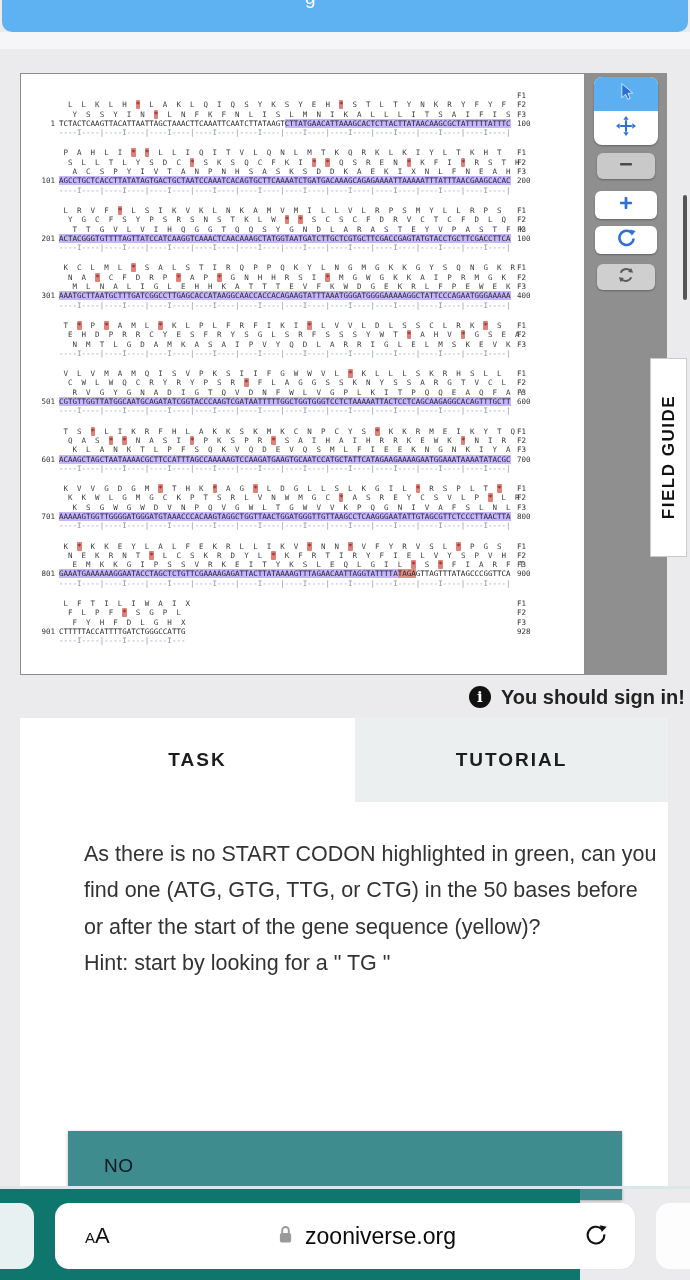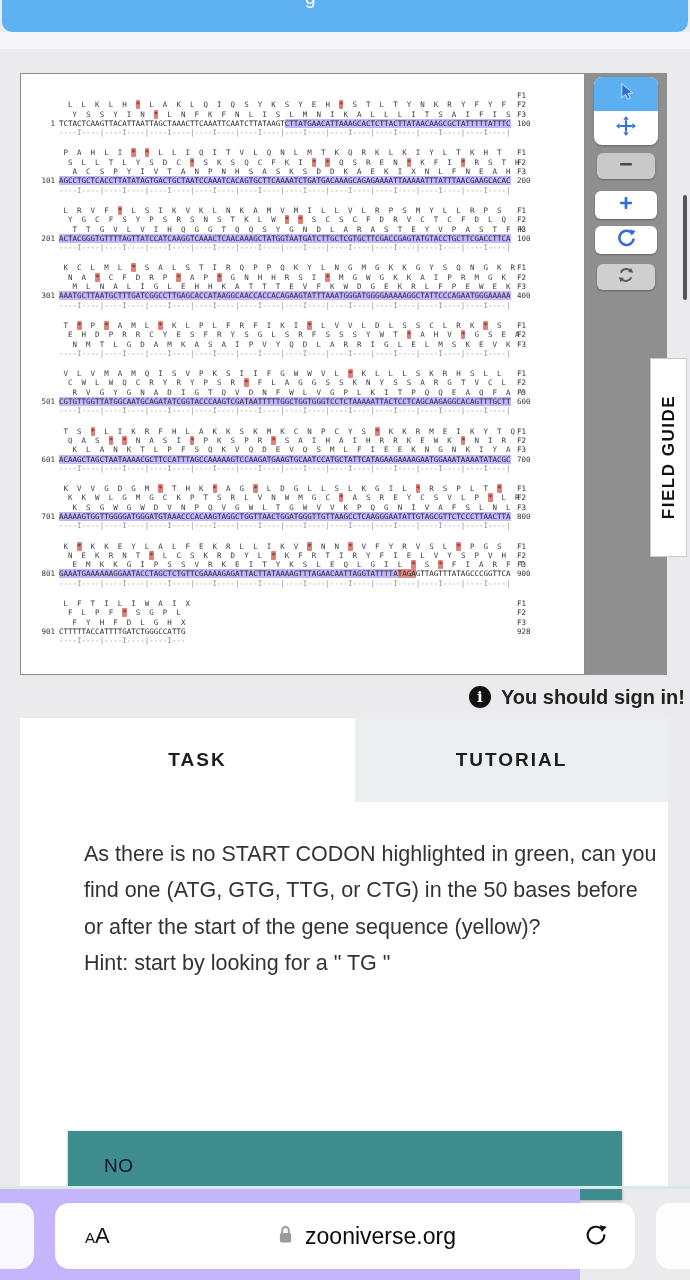--- a/index.html
+++ b/index.html
@@ -68,21 +68,21 @@
             line-height:36.4px;color:#333}
   .answer{position:absolute;left:48px;width:554px;height:69px;display:flex;align-items:center;
           box-shadow:0 1px 3px rgba(0,0,0,.3);font-size:19px;letter-spacing:.5px}
   .answer span{padding-left:36px}
   #btn-yes{top:326px;background:#eceff0;color:#222}
   #btn-no{top:413px;color:#0f172a}
 
   #tealline{left:0;top:1186px;width:690px;height:3px;background:#d9e9ea}
 
   
-  #chrome{left:0;top:1189px;width:580px;height:91px;background:#c4b5fd;z-index:5}
+  #chrome{left:0;top:1189px;width:580px;height:91px;background:#0f766e;z-index:5}
   .pill{position:absolute;top:14px;height:66px;background:#fff;border-radius:14px}
   #urlpill{left:55px;width:580px;display:flex;align-items:center;
            box-shadow:0 0 1px rgba(0,0,0,.15)}
   #pill-left{left:-36px;width:70px;opacity:.9}
   #pill-right{left:656px;width:70px;opacity:.9}
   #aa{margin-left:30px;color:#111;width:70px}
   #aa .a1{font-size:15px}#aa .a2{font-size:22px}
   #urlcenter{flex:1;display:flex;align-items:center;justify-content:center;gap:12px;
              font-size:23px;color:#0a0a0a}
   #reload{margin-right:26px;width:30px;display:flex;justify-content:flex-end}

